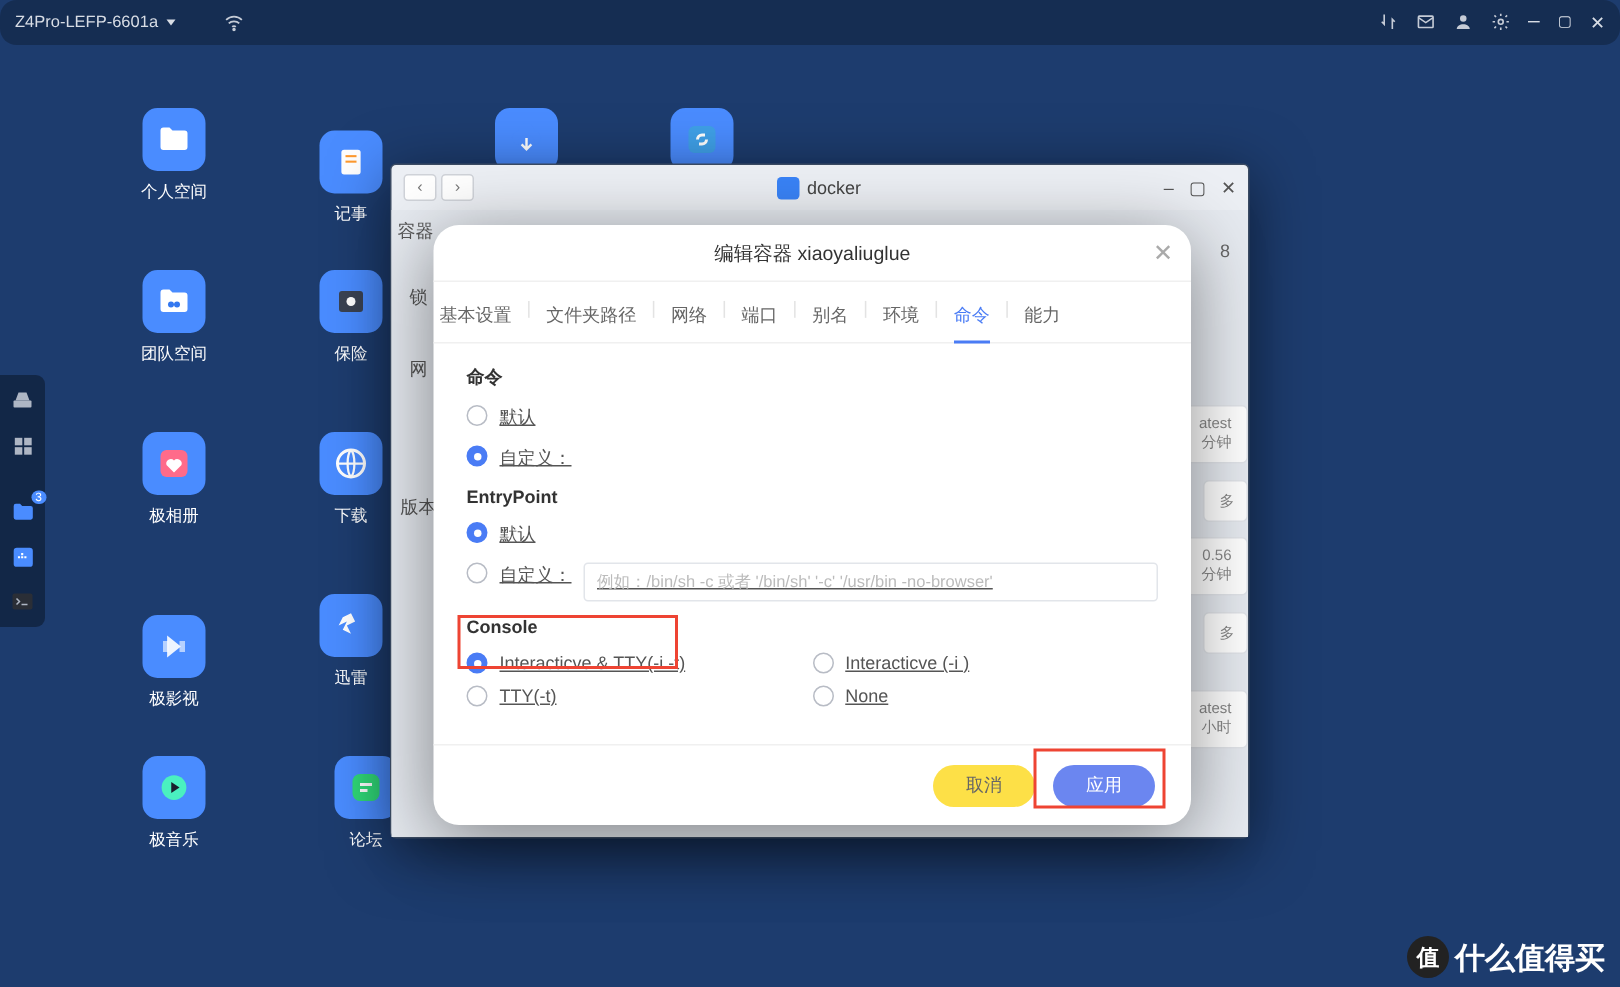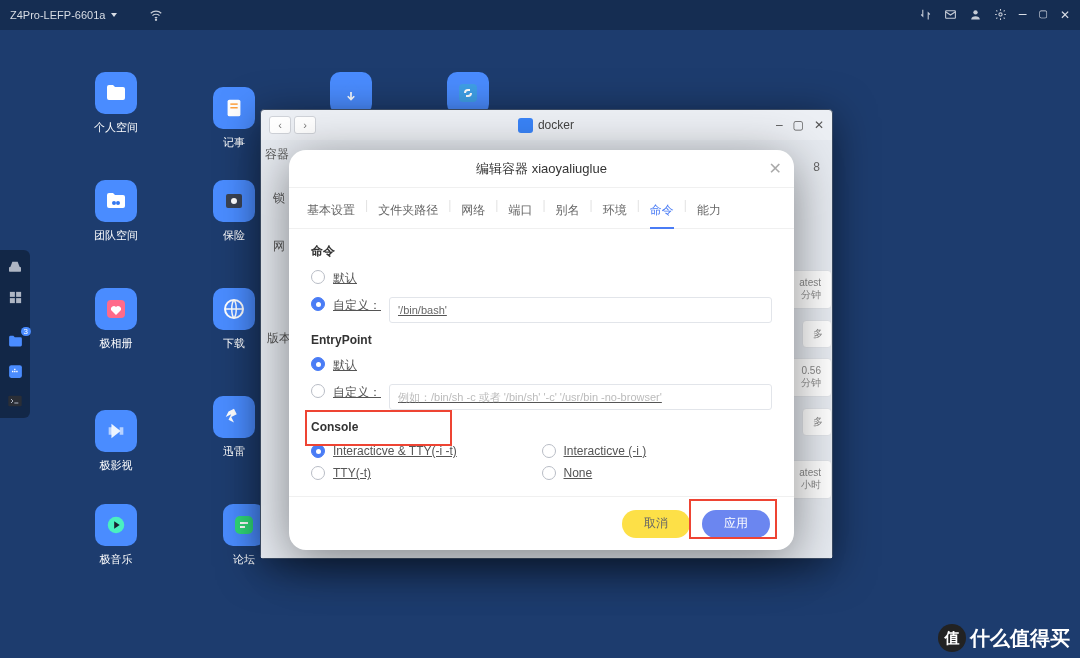--- a/index.html
+++ b/index.html
@@ -1,17 +1,17 @@
 <!DOCTYPE html>
 <html><head>
 <meta charset="utf-8">
 <style>
 * { margin:0; padding:0; box-sizing:border-box; font-family:-apple-system,"PingFang SC","Microsoft YaHei",sans-serif; }
 body { width:1080px; height:658px; background:#1d3c6e; position:relative; overflow:hidden; }
-.topbar { height:22px; background:rgba(0,0,0,.25); display:flex; align-items:center; padding:15px 10px; color:#d8dde5; font-size:11px; justify-content:space-between; }
+.topbar { height:22px; background:rgba(0,0,0,.25); display:flex; align-items:center; padding:15px 10px; color:#d8dde5; font-size:11px; justify-content:space-between;border-radius:11px; }
 .topbar-left { display:flex; align-items:center; gap:6px; }
 .topbar-right { display:flex; gap:12px; }
 .tri-down { width:0; height:0; border-left:3px solid transparent; border-right:3px solid transparent; border-top:4px solid #d8dde5; }
 svg { display:block; }
 
 .desktop { position:absolute; top:22px; left:0; right:0; bottom:40px; }
 .dicon { position:absolute; width:56px; text-align:center; color:#fff; font-size:11px; }
 .dicon .box { width:42px; height:42px; margin:0 auto 6px; border-radius:10px; background:#4a8cff; display:flex; align-items:center; justify-content:center; }
 .di-folder{background:linear-gradient(#5aa0ff,#3378f0);}
 .di-note{background:linear-gradient(#ffb64d,#ff9a2e);}
@@ -38,21 +38,21 @@
 .nav-btns button { width:22px; height:18px; border:1px solid #d0d3d9; background:#fff; border-radius:3px; font-size:11px; color:#777; }
 .win-title .center { flex:1; text-align:center; display:flex; align-items:center; justify-content:center; gap:5px; }
 .docker-logo{ width:15px; height:15px; background:#3983f7; border-radius:3px; display:inline-block; }
 .win-ctrl { display:flex; gap:10px; color:#555; font-size:12px; }
 .win-body { background:#e6eaf0; height:calc(100% - 30px); padding:8px 12px; position:relative; color:#555; font-size:12px; }
 .stub-row{ position:absolute; right:0; background:#fff; border:1px solid #e1e4e9; border-radius:4px; padding:6px 10px; font-size:10px; color:#888; width:50px; text-align:right;}
 
 .dialog { position:absolute; left:289px; top:150px; width:505px; height:400px; background:#fff; border-radius:17px; box-shadow:0 10px 50px rgba(0,0,0,.45); display:flex; flex-direction:column; }
 .dlg-head { height:38px; display:flex; align-items:center; justify-content:center; font-size:13px; color:#333; position:relative; border-bottom:1px solid #f0f0f0; }
 .dlg-close { position:absolute; right:12px; color:#aaa; font-size:16px; cursor:pointer; }
-.dlg-tabs { display:flex; gap:0; padding:10px 18px 0; border-bottom:1px solid #f0f0f0; font-size:12px; color:#666; }
+.dlg-tabs { display:flex; gap:0; padding:10px 4px 0; border-bottom:1px solid #f0f0f0; font-size:12px; color:#666; }
 .dlg-tabs .t { padding:4px 0 8px; cursor:pointer; }
 .dlg-tabs .sep { color:#e3e3e3; margin:0 10px; }
 .dlg-tabs .t.active { color:#4a7cf5; border-bottom:2px solid #4a7cf5; margin-bottom:-1px; }
 .dlg-body { flex:1; padding:14px 22px; font-size:12px; color:#555; overflow:auto; }
 .section-title { font-weight:600; color:#333; margin-bottom:10px; }
 .row { display:flex; align-items:flex-start; gap:8px; margin-bottom:10px;text-decoration:underline; }
 .radio { width:14px; height:14px; border:1px solid #b8bcc5; border-radius:50%; display:inline-flex; align-items:center; justify-content:center; flex-shrink:0; }
 .radio.checked { border-color:#4a7cf5; background:#4a7cf5; }
 .radio.checked::after { content:""; width:5px; height:5px; background:#fff; border-radius:50%; }
 .txt-input { flex:1; height:26px; border:1px solid #e2e5ea; border-radius:3px; padding:0 8px; font-size:11px; color:#666; }
@@ -274,21 +274,20 @@
   </div>
   <div class="dlg-body">
     <div class="section-title">命令</div>
     <div class="row">
       <span class="radio"></span>
       <span>默认</span>
     </div>
     <div class="row">
       <span class="radio checked"></span>
       <span>自定义：</span>
-      <input class="txt-input" value="'/bin/bash'" style="">
     </div>
 
     <div class="section-title" style="margin-top:8px">EntryPoint</div>
     <div class="row">
       <span class="radio checked"></span>
       <span>默认</span>
     </div>
     <div class="row">
       <span class="radio"></span>
       <span>自定义：</span>

